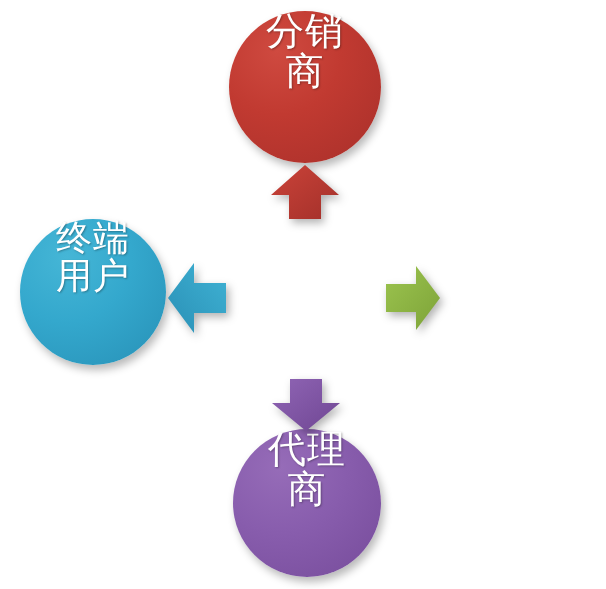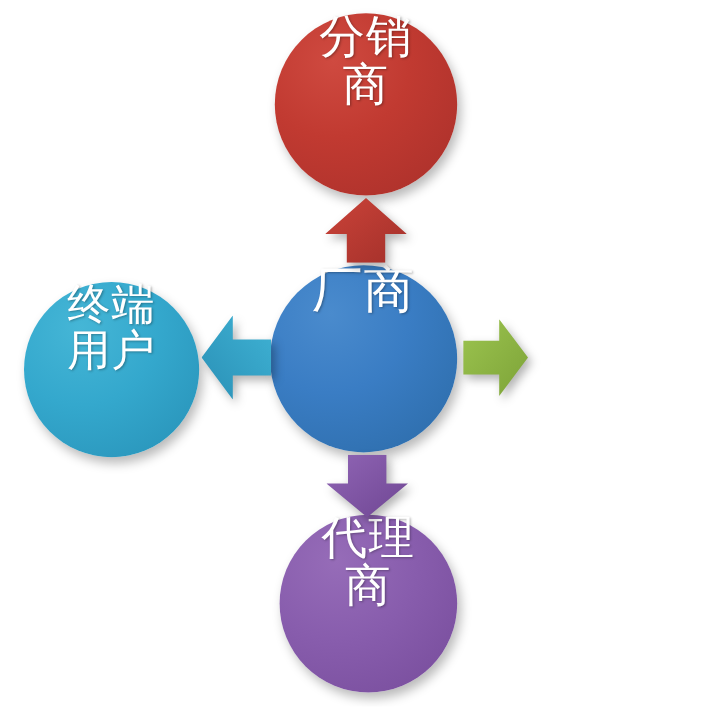--- a/index.html
+++ b/index.html
@@ -46,21 +46,21 @@
   }
   #node-distributor .label { font-size: 38px; }
 
   #node-manufacturer {
     left: 225px; top: 221px; width: 156px; height: 156px;
     background: radial-gradient(circle at 32% 26%, #4a8bcd 0%, #3a7dc4 42%, #2b6aa6 100%);
   }
   #node-manufacturer .label { font-size: 42px; }
 
   #node-enduser {
-    left: 20px; top: 235px; width: 146px; height: 146px;
+    left: 20px; top: 219px; width: 146px; height: 146px;
     background: radial-gradient(circle at 32% 26%, #45b6d6 0%, #34a8cd 44%, #2790b6 100%);
   }
   #node-enduser .label { font-size: 36px; }
 
   #node-importer {
     left: 440px; top: 219px; width: 146px; height: 146px;
     background: radial-gradient(circle at 32% 26%, #a1c955 0%, #93be47 44%, #80a93b 100%);
   }
   #node-importer .label { font-size: 36px; }
 
@@ -89,23 +89,20 @@
   <div class="node" id="node-distributor">
     <span class="label">分销
 商</span>
   </div>
 
   <div class="node" id="node-enduser">
     <span class="label">终端
 用户</span>
   </div>
 
-  <div class="node" id="node-manufacturer">
-    <span class="label">厂商</span>
-  </div>
 
 
   <div class="node" id="node-agent">
     <span class="label">代理
 商</span>
   </div>
 
   <div class="arrow" id="arrow-up">
     <svg viewBox="0 0 68 54" preserveAspectRatio="none">
       <defs>

